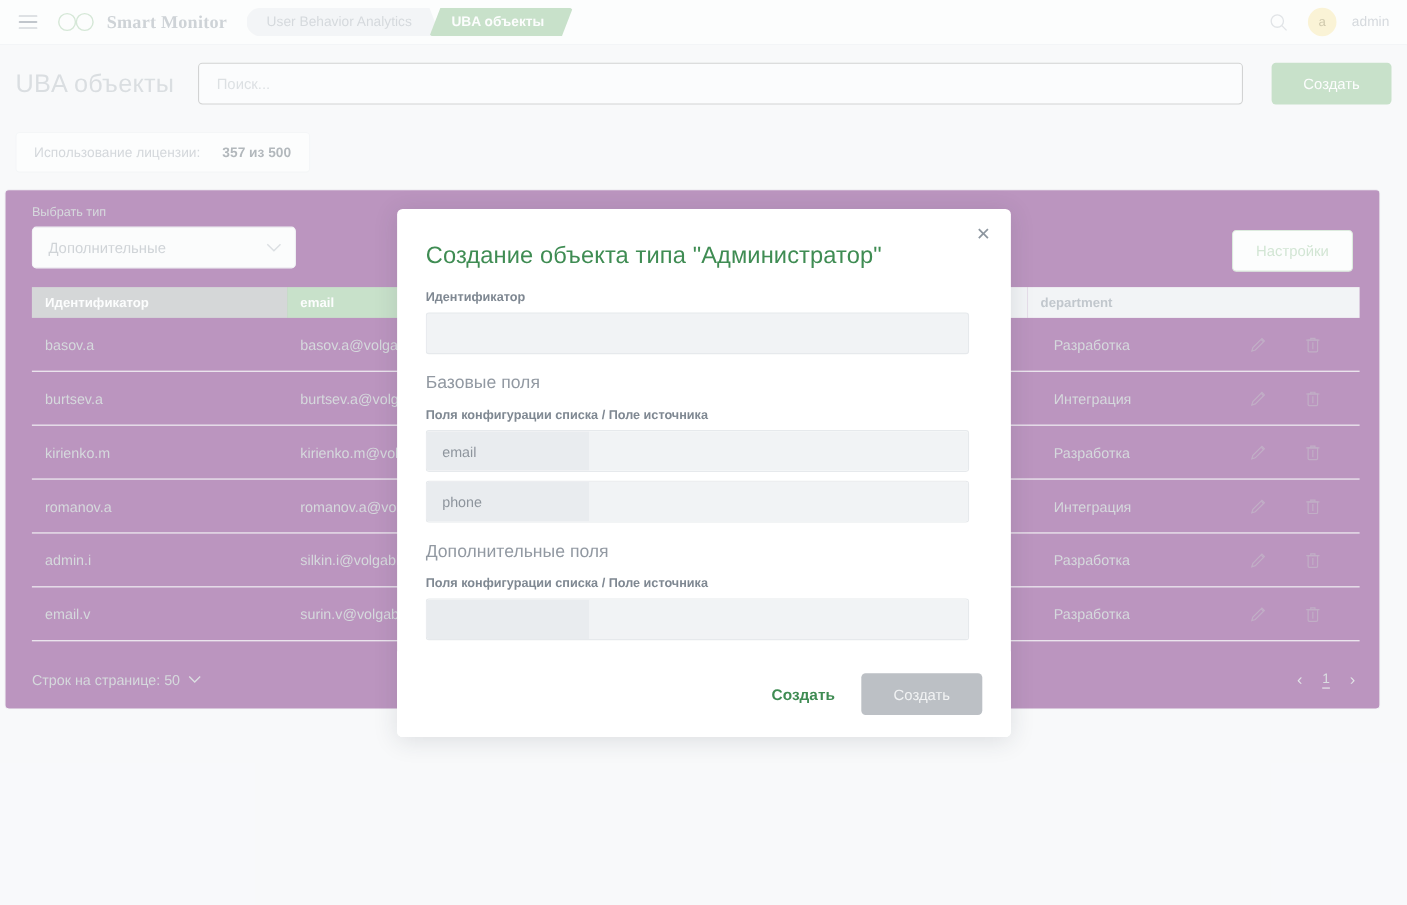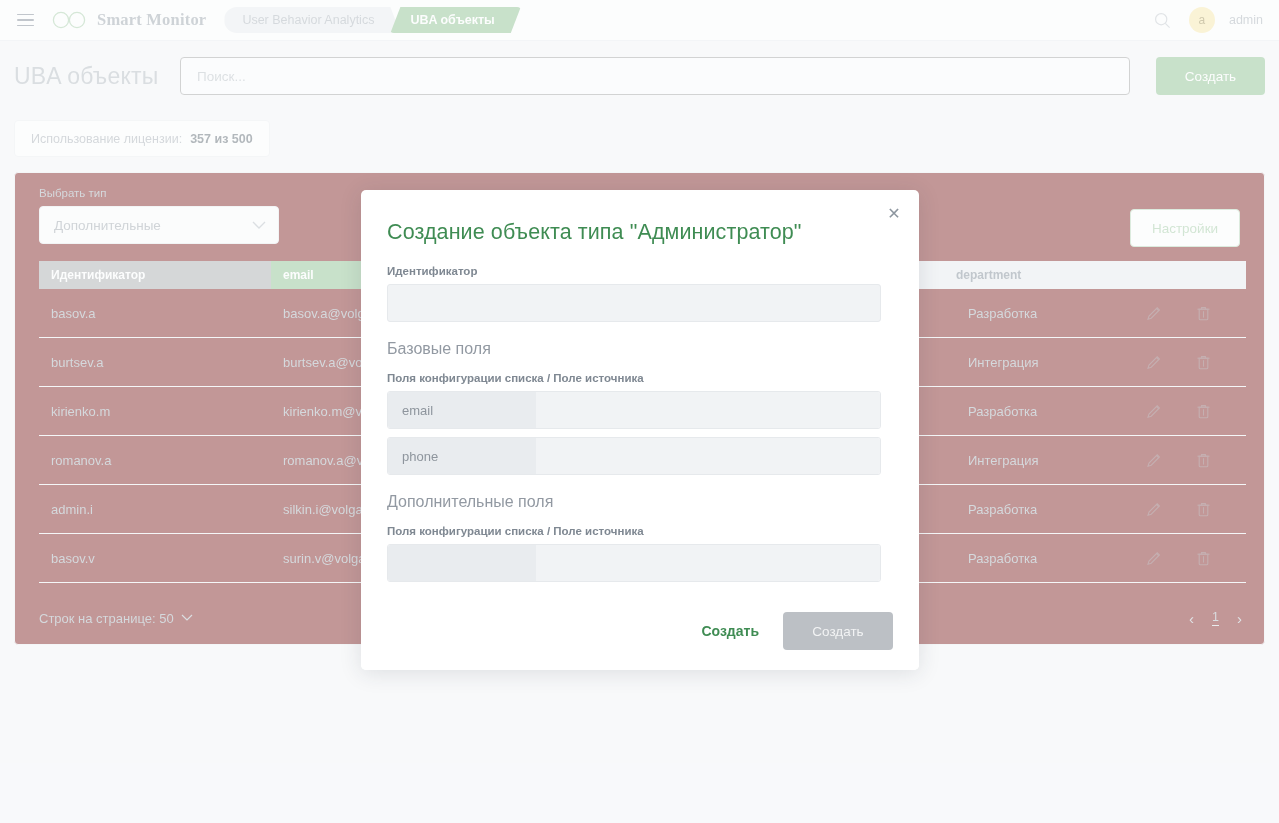--- a/index.html
+++ b/index.html
@@ -86,27 +86,27 @@
     font-size: 13.5px; font-family: inherit; cursor: pointer;
   }
 
   
   .license-card {
     position: absolute; top: 120px; left: 14px;
     height: 37px; background: #fff; border: 1px solid #edeff2;
     border-radius: 4px; display: flex; align-items: center;
     padding: 0 16px; font-size: 12.5px; color: #a7adb5;
   }
-  .license-card b { color: #5c6670; font-weight: 700; margin-left: 8px; }
+  .license-card b { color: #5c6670; font-weight: 700; margin-left: 20px; }
 
   
   .panel {
-    position: absolute; top: 172px; left: 14px;
+    position: absolute; top: 172px; left: 4px;
     width: 1251px; height: 473px;
-    background: #7f1d1d; border: 1px solid #edeff2; border-radius: 4px;
+    background: #701a75; border: 1px solid #edeff2; border-radius: 4px;
   }
   .panel-top { display: flex; align-items: flex-start; padding: 14px 24px 0 24px; }
   .type-select-wrap { width: 240px; }
   .type-label { font-size: 11.5px; color: #aab0b8; margin-bottom: 7px; }
   .type-select {
     height: 38px; border: 1px solid #e8eaee; border-radius: 4px;
     background: #fcfcfd; display: flex; align-items: center;
     padding: 0 12px 0 14px; cursor: pointer;
   }
   .type-select span { font-size: 13.5px; color: #9da4ac; flex: 1; }
@@ -390,21 +390,21 @@
               <svg width="17" height="17" viewBox="0 0 17 17">
                 <line x1="2.5" y1="4.2" x2="14.5" y2="4.2" stroke="#8d949c" stroke-width="1.1"></line>
                 <path d="M4.2 4.2h8.6v9.6a1 1 0 0 1-1 1H5.2a1 1 0 0 1-1-1z" fill="none" stroke="#8d949c" stroke-width="1.1"></path>
                 <path d="M6.6 4.2V2.6h3.8v1.6" fill="none" stroke="#8d949c" stroke-width="1.1"></path>
                 <line x1="8.5" y1="6.2" x2="8.5" y2="12.6" stroke="#8d949c" stroke-width="1"></line>
               </svg>
             </span>
           </div>
         </div>
         <div class="tr">
-          <div class="td c1">basov.v</div>
+          <div class="td c1">email.v</div>
           <div class="td c2">surin.v@volgablob.ru</div>
           <div class="td c3">+7 917 000-00-06</div>
           <div class="td td-actions">
             <span style="margin-right:auto;padding-left:12px">Разработка</span>
             <span class="icon-btn">
               <svg width="17" height="17" viewBox="0 0 17 17">
                 <path d="M2 14.2l1-3.2 8.2-8.2 2.2 2.2-8.2 8.2z" fill="none" stroke="#8d949c" stroke-width="1.1"></path>
                 <line x1="10.6" y1="3.6" x2="12.8" y2="5.8" stroke="#8d949c" stroke-width="1.1"></line>
               </svg>
             </span>

